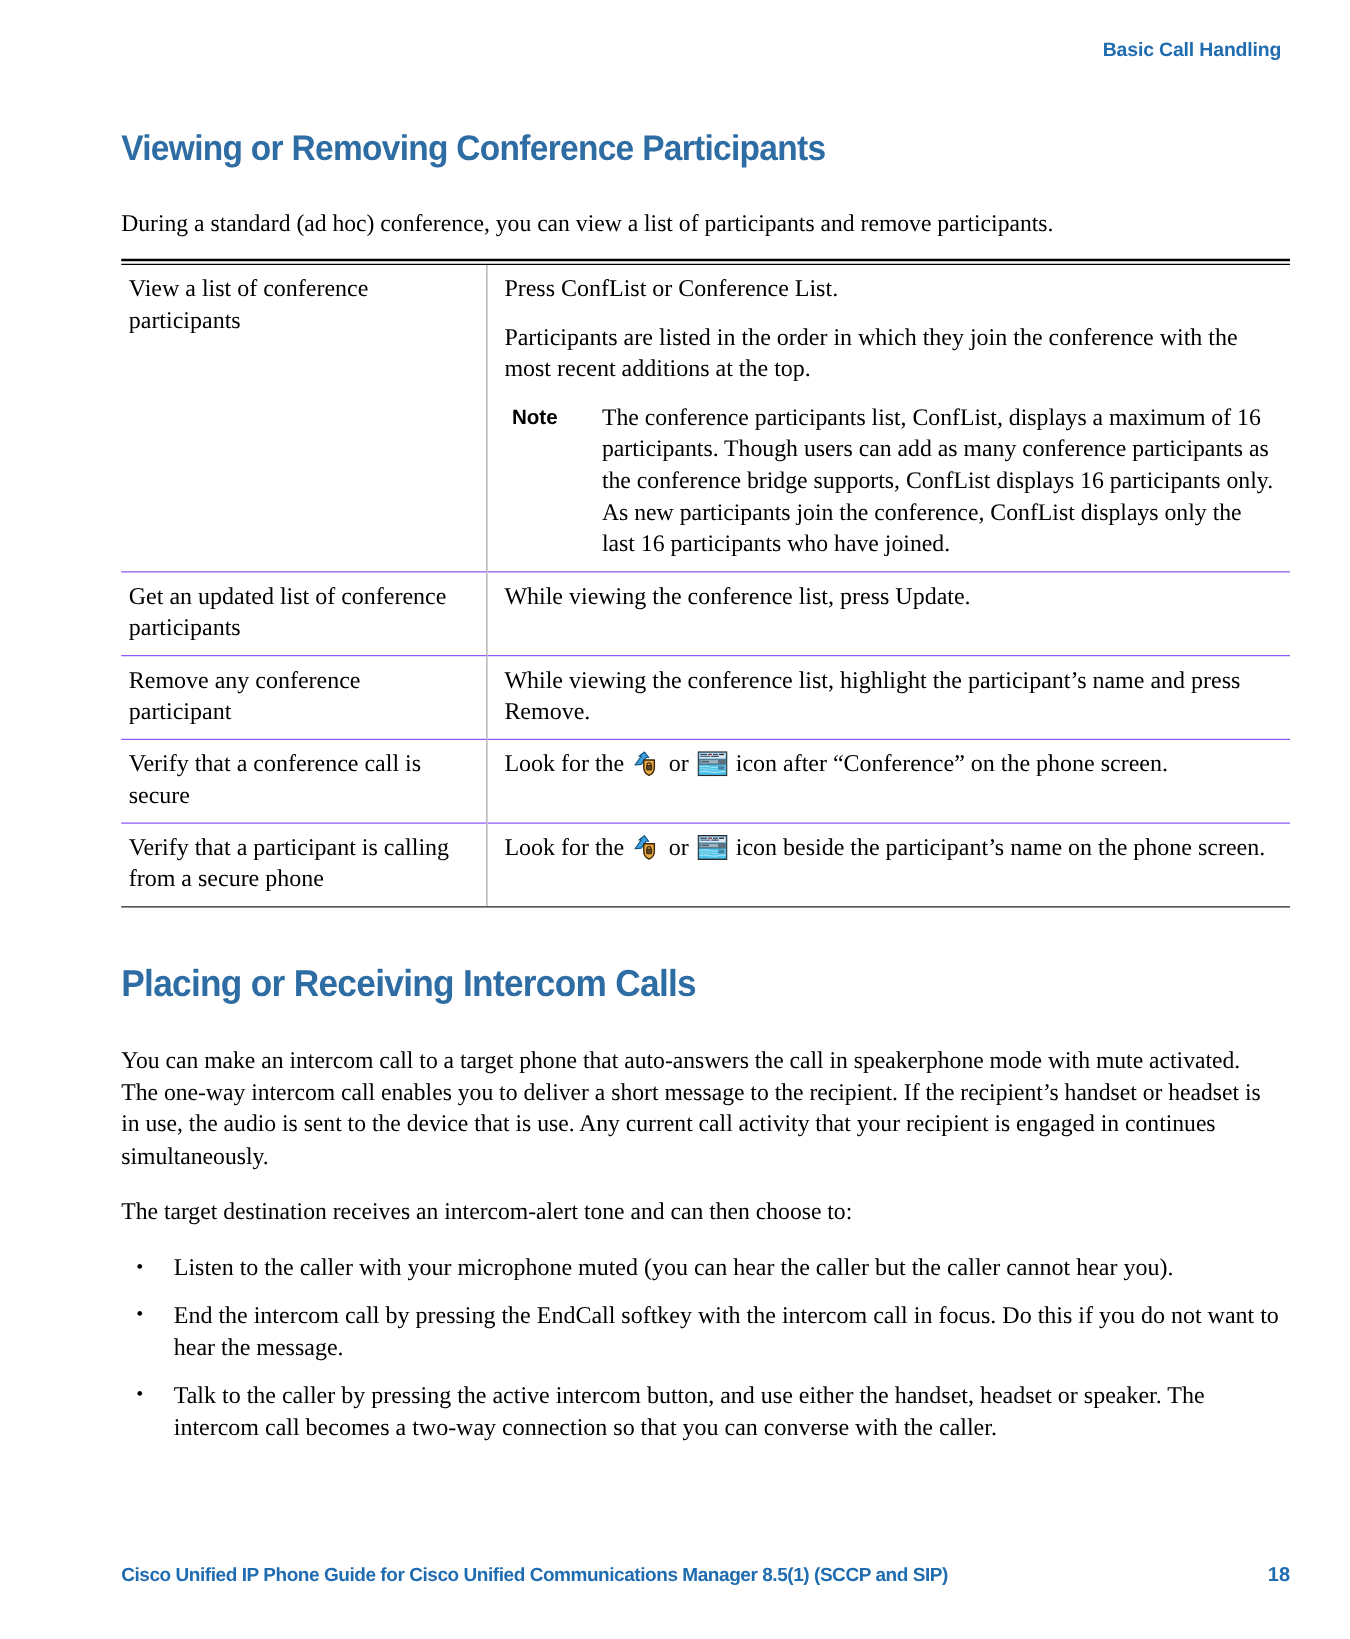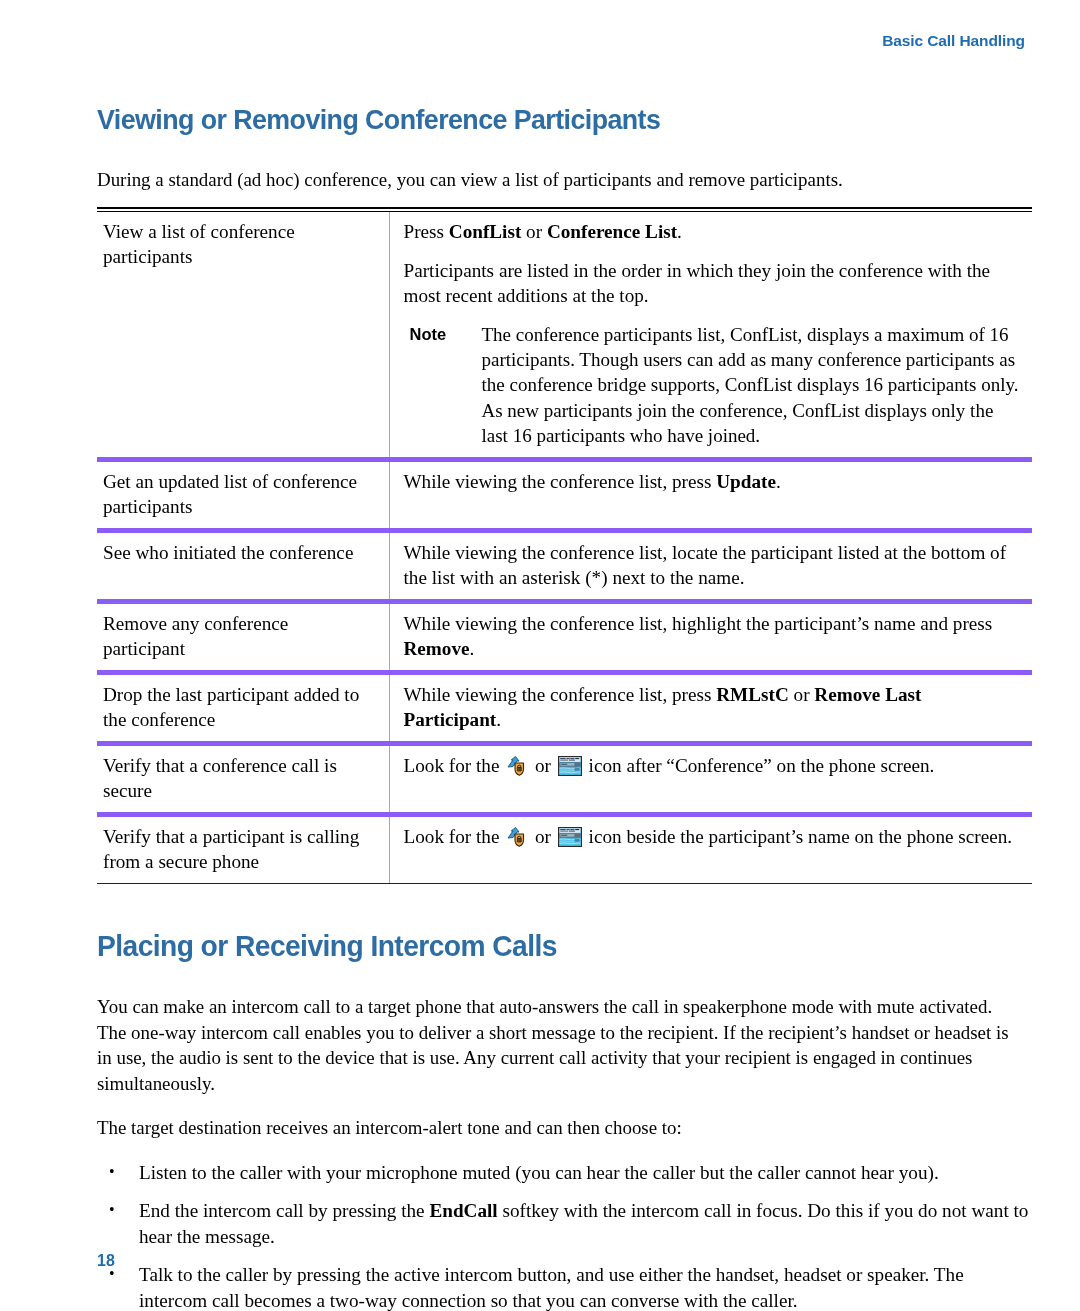--- a/index.html
+++ b/index.html
@@ -77,21 +77,21 @@
   table.proc {
     border-collapse: collapse;
     width: 935px;
     table-layout: fixed;
     font-size: 19.2px;
     line-height: 25px;
   }
   table.proc td {
     vertical-align: top;
     padding: 7px 10px 9px 6px;
-    border-top: 5px solid #8b5cf6;
+    border-top: 1px solid #8b5cf6;
     box-sizing: border-box;
   }
   table.proc td.col-a {
     width: 292px;
     border-right: 1px solid #a8a8a8;
     padding-right: 14px;
   }
   table.proc td.col-b {
     width: 643px;
     padding-left: 14px;
@@ -109,21 +109,21 @@
     box-sizing: content-box;
   }
   .tbl-bottom-rule {
     width: 935px;
     border-top: 1.6px solid #222;
   }
 
   .cell-p { margin: 0 0 0 0; }
   .cell-p + .cell-p { margin-top: 14px; }
 
-  b, strong { font-weight: bold; text-align: center; }
+  b, strong { font-weight: normal; text-align: center; }
 
   
   .note {
     display: flex;
     margin-top: 14px;
   }
   .note-label {
     font-family: "Liberation Sans", "DejaVu Sans", sans-serif;
     font-weight: bold;
     font-size: 16.5px;
@@ -232,46 +232,30 @@
 
         <tr>
           <td class="col-a">
             <span>Get an updated list of conference participants</span>
           </td>
           <td class="col-b">
             <span>While viewing the conference list, press </span><b>Update</b><span>.</span>
           </td>
         </tr>
 
+
         <tr>
           <td class="col-a">
-            <span>See who initiated the conference</span>
-          </td>
-          <td class="col-b">
-            <span>While viewing the conference list, locate the participant listed at the bottom of the list with an asterisk (*) next to the name.</span>
-          </td>
-        </tr>
-
-        <tr>
-          <td class="col-a">
             <span>Remove any conference participant</span>
           </td>
           <td class="col-b">
             <span>While viewing the conference list, highlight the participant’s name and press </span><b>Remove</b><span>.</span>
           </td>
         </tr>
 
-        <tr>
-          <td class="col-a">
-            <span>Drop the last participant added to the conference</span>
-          </td>
-          <td class="col-b">
-            <span>While viewing the conference list, press </span><b>RMLstC</b><span> or </span><b>Remove Last Participant</b><span>.</span>
-          </td>
-        </tr>
 
         <tr>
           <td class="col-a">
             <span>Verify that a conference call is secure</span>
           </td>
           <td class="col-b">
             <span>Look for the </span><span class="icon-inline"><svg class="ico" width="22" height="20" viewBox="0 0 22 20">
                   <path d="M2 11 L7 4 L5.2 4 L9.5 0.5 L13 5 L11 5 L7 10.5 Z" fill="#3a9fdc" stroke="#14507c" stroke-width="0.9" stroke-linejoin="round"></path>
                   <path d="M9 7 L17.5 7 L17.5 13 Q17.5 17.5 13.25 19.3 Q9 17.5 9 13 Z" fill="#e8a844" stroke="#3a2405" stroke-width="1.1" stroke-linejoin="round"></path>
                   <path d="M13.25 9.2 a1.7 1.7 0 0 1 1.7 1.7 v0.7 h-3.4 v-0.7 a1.7 1.7 0 0 1 1.7 -1.7 z" fill="none" stroke="#3a2405" stroke-width="1"></path>
@@ -346,16 +330,17 @@
     <div style="height:19px"></div>
     <ul class="bullets">
       <li><span>Listen to the caller with your microphone muted (you can hear the caller but the caller cannot hear you).</span></li>
       <li><span>End the intercom call by pressing the </span><b>EndCall</b><span> softkey with the intercom call in focus. Do this if you do not want to hear the message.</span></li>
       <li><span>Talk to the caller by pressing the active intercom button, and use either the handset, headset or speaker. The intercom call becomes a two-way connection so that you can converse with the caller.</span></li>
     </ul>
 
   </div>
 
   <div class="footer">
+    <span>Cisco Unified IP Phone Guide for Cisco Unified Communications Manager 8.5(1) (SCCP and SIP)</span>
     <span class="page-num">18</span>
   </div>
 
 </div>
 
 </body></html>

